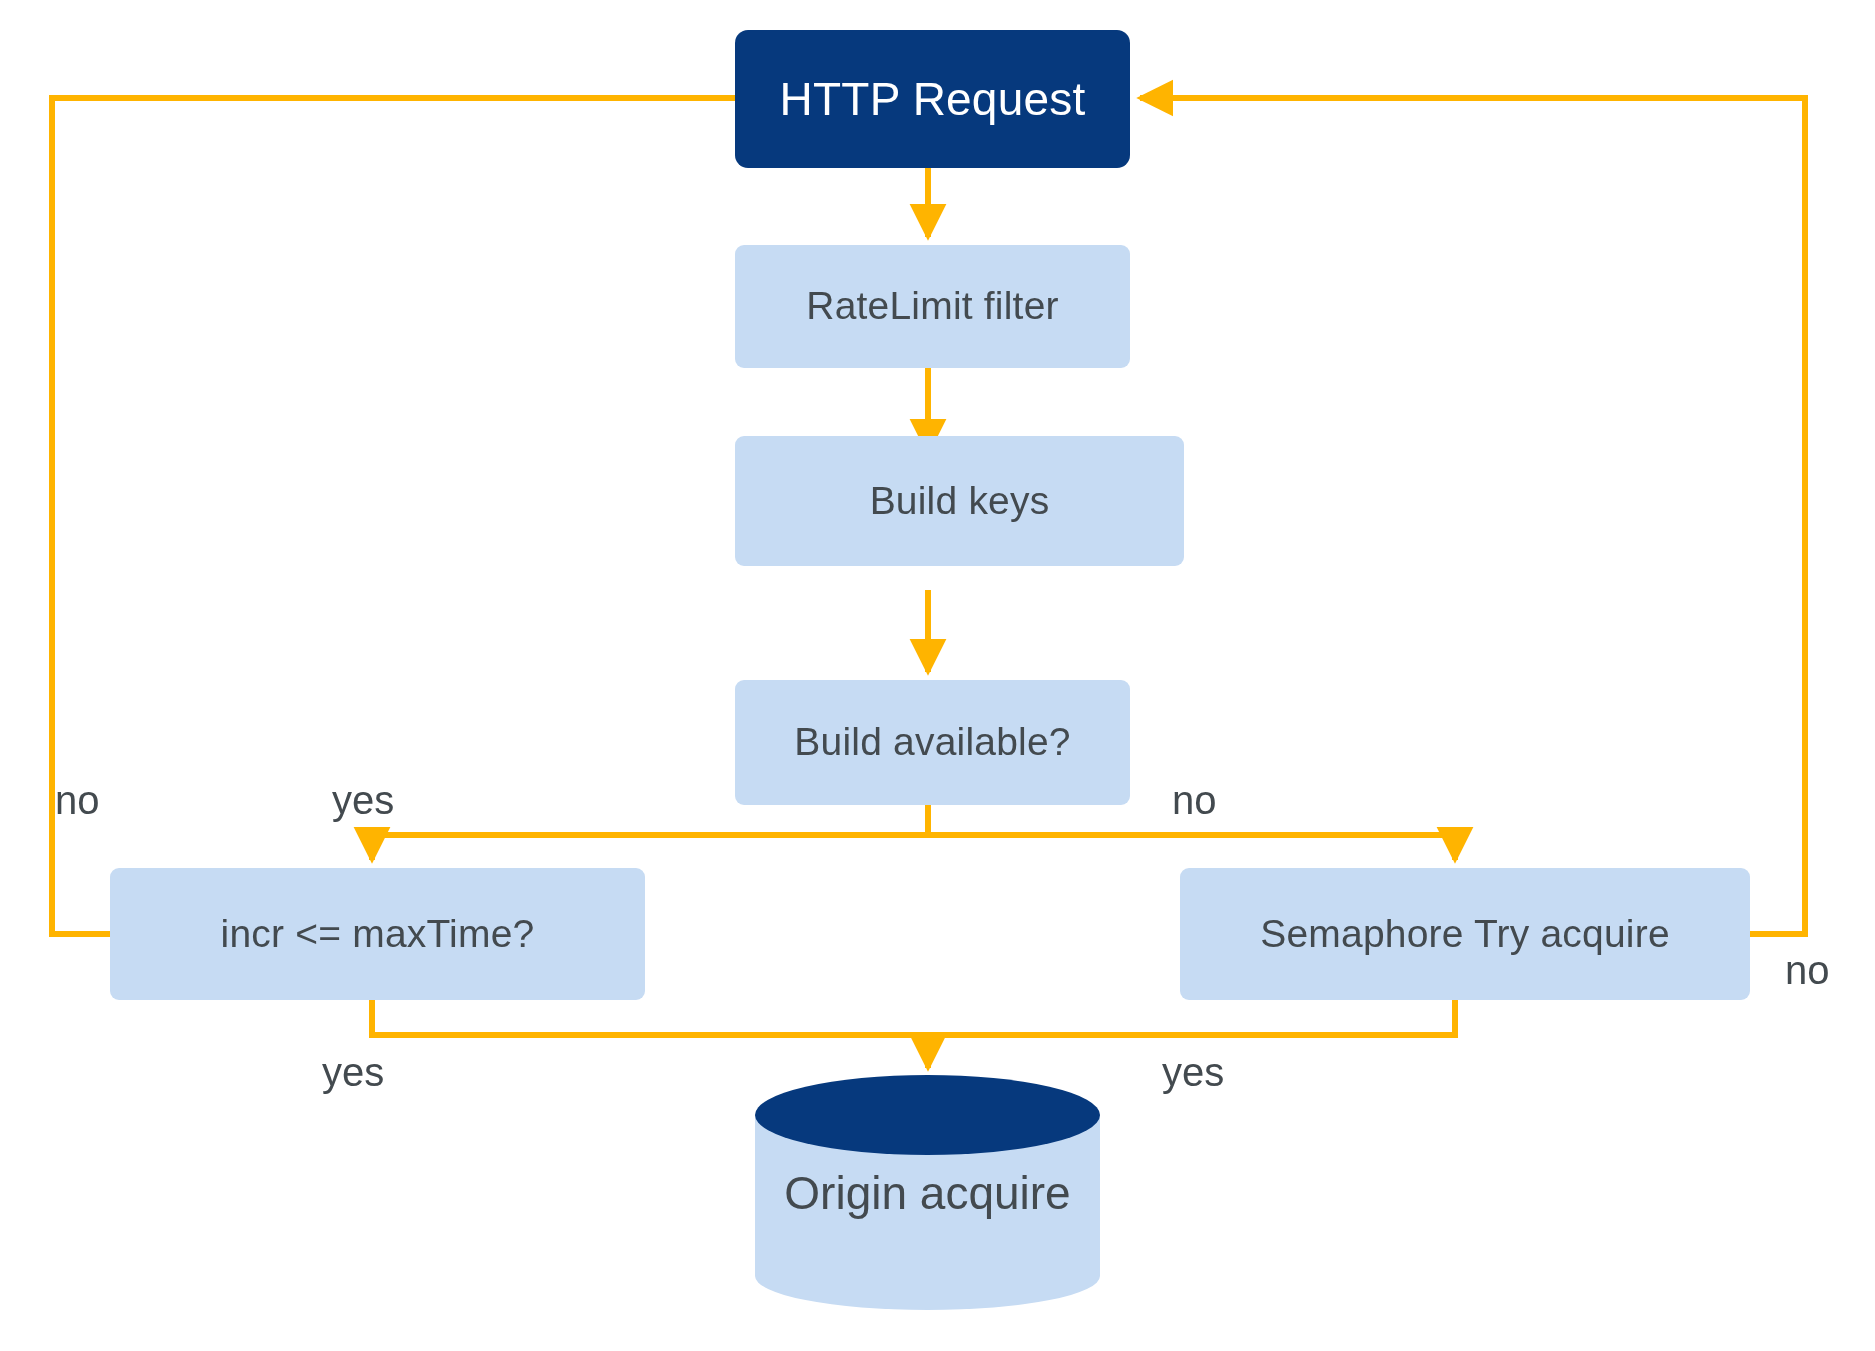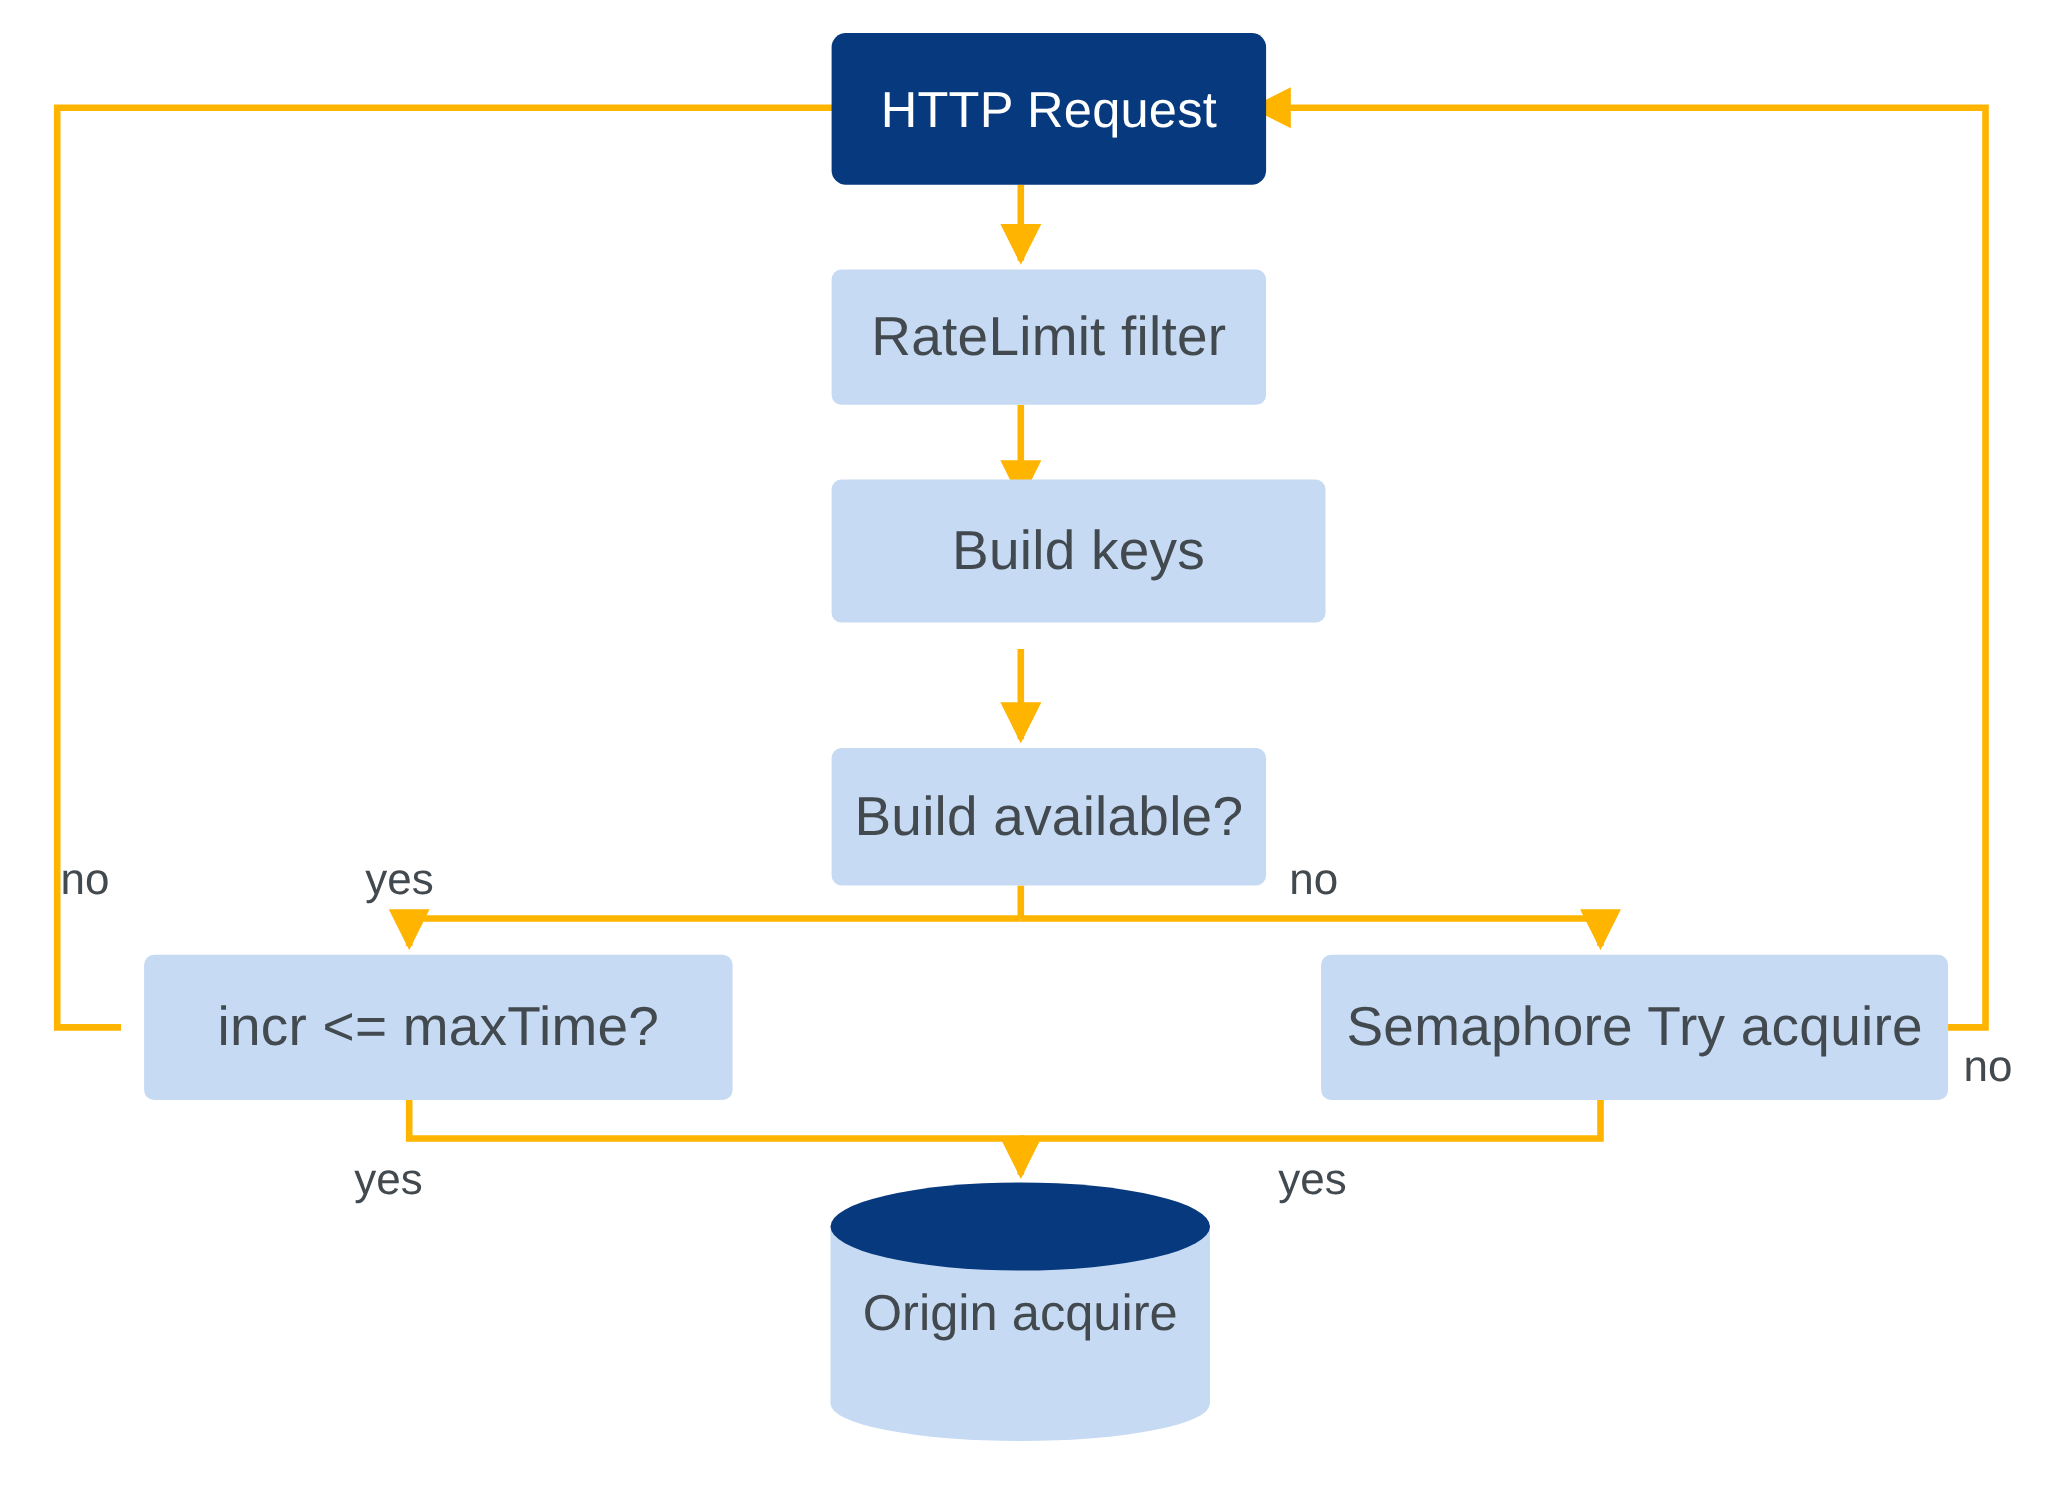--- a/index.html
+++ b/index.html
@@ -26,40 +26,39 @@
   }
 
   .node {
     position: absolute;
     display: flex;
     align-items: center;
     justify-content: center;
     box-sizing: border-box;
     text-align: right;
     line-height: 1.15;
-    margin-left: 21px;
   }
   .node .node-label {
     display: block;
     padding: 0 14px;
   }
 
   .node-primary {
     background: #06397d;
     color: #ffffff;
     border-radius: 13px;
     font-size: 46px;
     font-weight: 400;
     letter-spacing: 0.2px;
   }
   .node-process {
     background: #c6dbf3;
     color: #434a4f;
     border-radius: 9px;
-    font-size: 50px;
+    font-size: 39px;
     font-weight: 400;
     letter-spacing: 0.2px;
   }
   .cyl-wrap {
     position: absolute;
   }
   .cyl-body {
     position: absolute;
     left: 0;
     right: 0;

